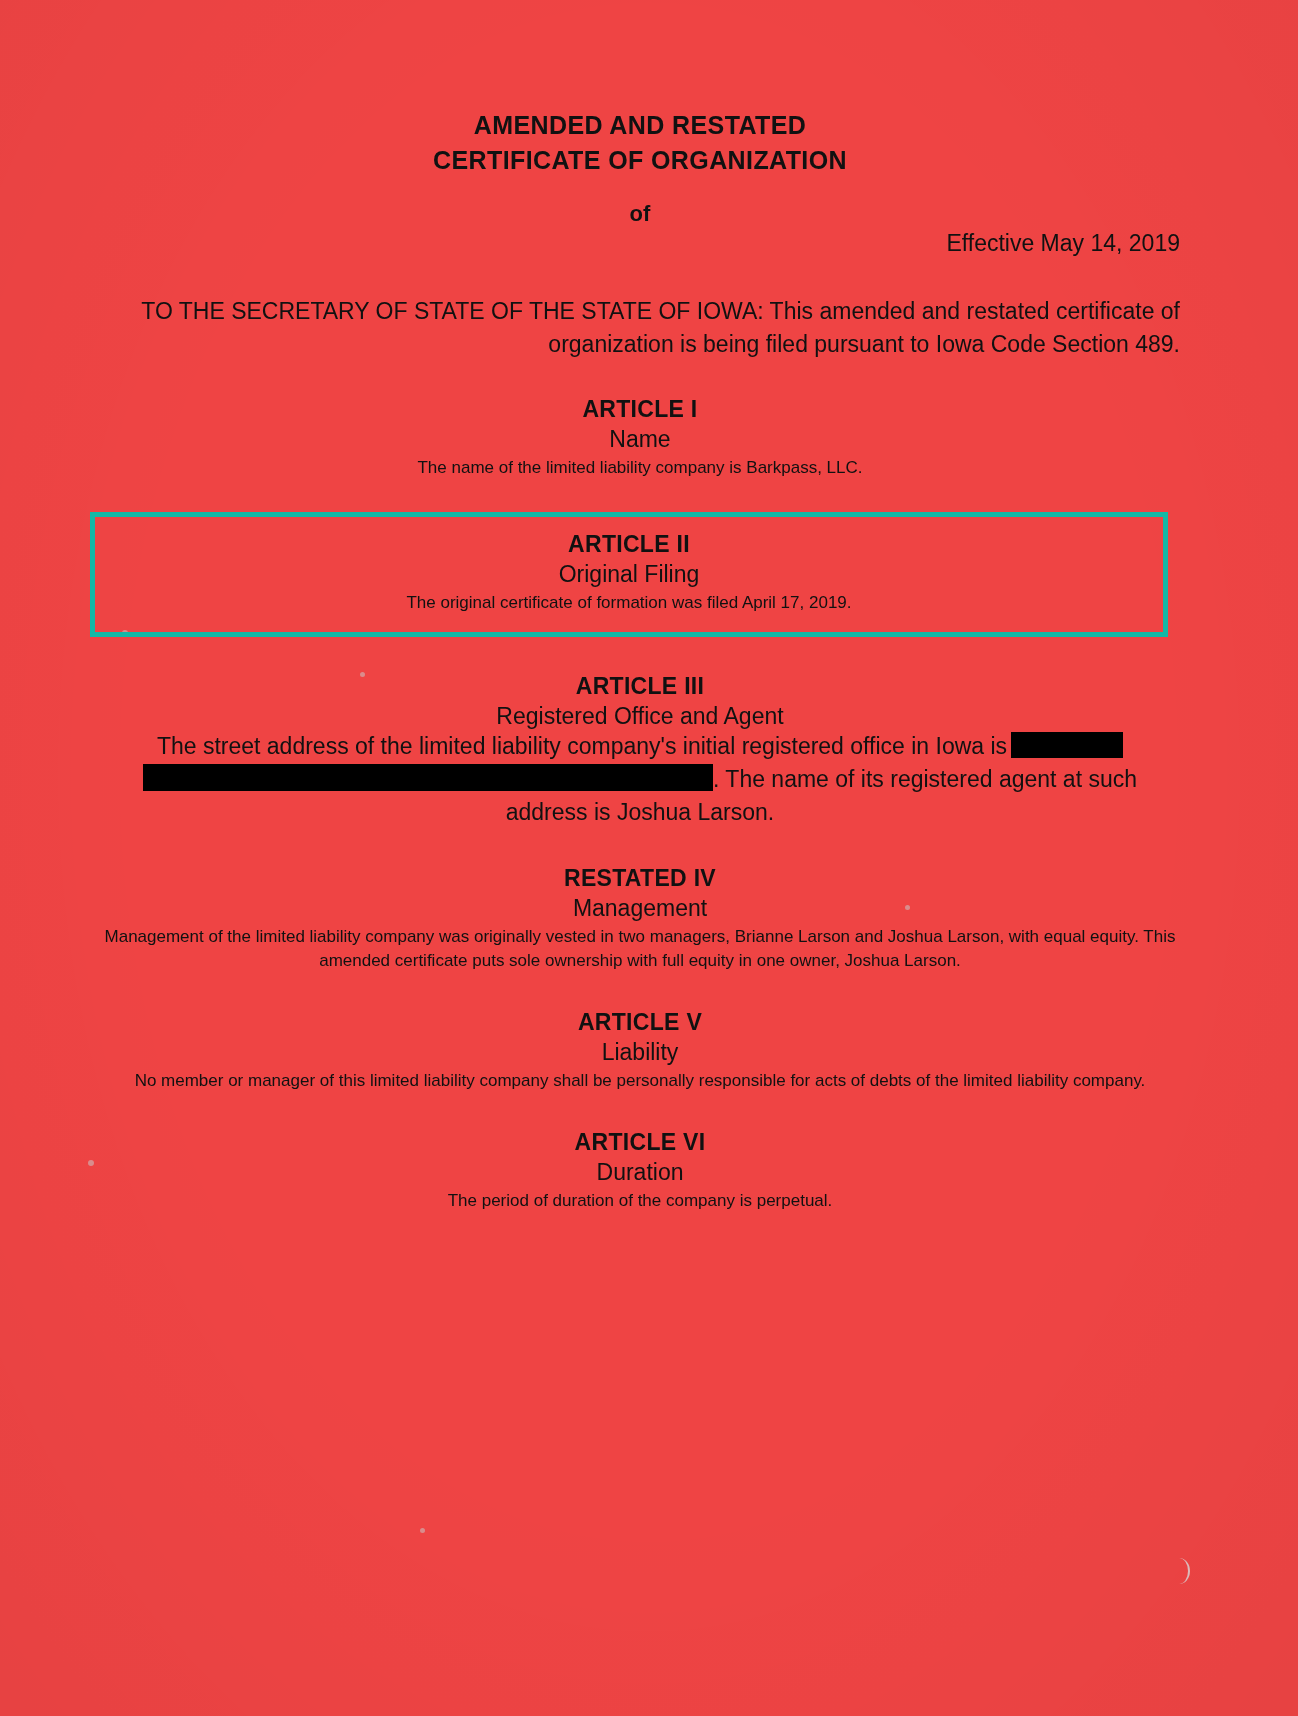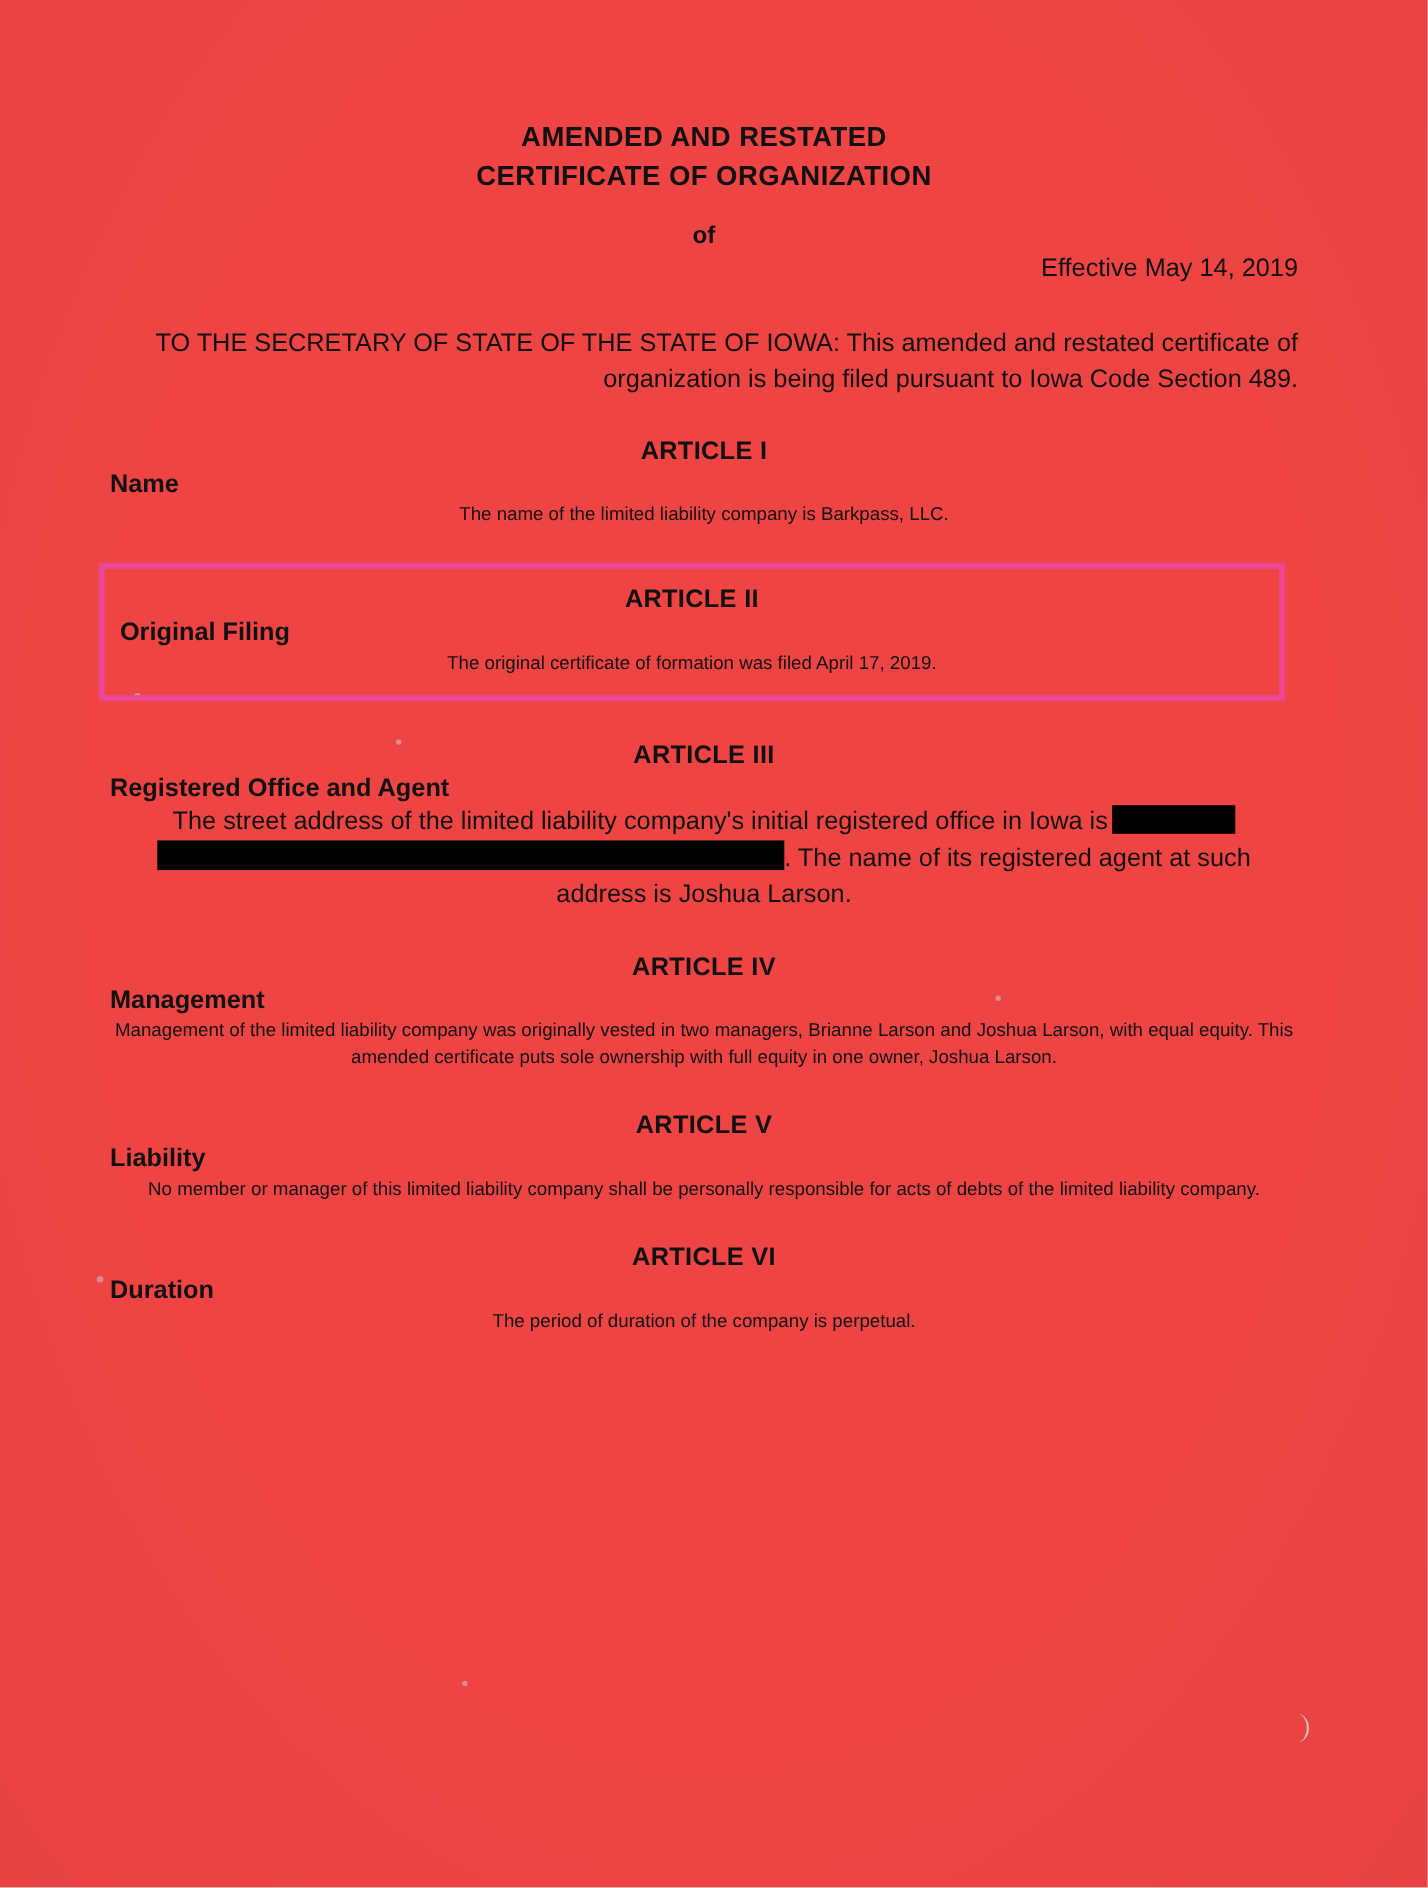--- a/index.html
+++ b/index.html
@@ -71,39 +71,39 @@
   .article-block {
     margin-top: 36px;
   }
   .article-head {
     text-align: center;
     font-weight: bold;
     font-size: 23px;
     letter-spacing: 0.3px;
   }
   .article-sub {
+    text-align: center;
     font-size: 23px;
     margin-top: 3px;
-    font-weight: bold;
   }
   .article-body {
     text-align: center;
     font-size: 17px;
     line-height: 1.42;
     margin-top: 3px;
   }
   .article-body.justified {
     text-align: center;
   }
 
   
   .highlight-box {
     position: relative;
     margin-top: 32px;
-    border: 5px solid #ec4899;
+    border: 5px solid #14b8a6;
     padding: 12px 14px 16px 14px;
     left: -10px;
     width: 1078px;
     box-sizing: border-box;
   }
   .highlight-box .article-head { margin-top: 2px; }
 
   
   .redaction {
     display: inline-block;
@@ -181,21 +181,21 @@
 
     <div class="article-block">
       <div class="article-head">ARTICLE III</div>
       <div class="article-sub">Registered Office and Agent</div>
       <div class="addr-line l1"><span>The street address of the limited liability company's initial registered office in Iowa is</span><span class="redaction redact-inline-1"></span></div>
       <div class="addr-line"><span class="redact-line-2"></span><span>. The name of its registered agent at such</span></div>
       <div class="addr-line">address is Joshua Larson.</div>
     </div>
 
     <div class="article-block">
-      <div class="article-head">ARTICLE IV</div>
+      <div class="article-head">RESTATED IV</div>
       <div class="article-sub">Management</div>
       <div class="article-body justified">Management of the limited liability company was originally vested in two managers, Brianne Larson and Joshua Larson, with equal equity. This amended certificate puts sole ownership with full equity in one owner, Joshua Larson.</div>
     </div>
 
     <div class="article-block">
       <div class="article-head">ARTICLE V</div>
       <div class="article-sub">Liability</div>
       <div class="article-body justified">No member or manager of this limited liability company shall be personally responsible for acts of debts of the limited liability company.</div>
     </div>
 

